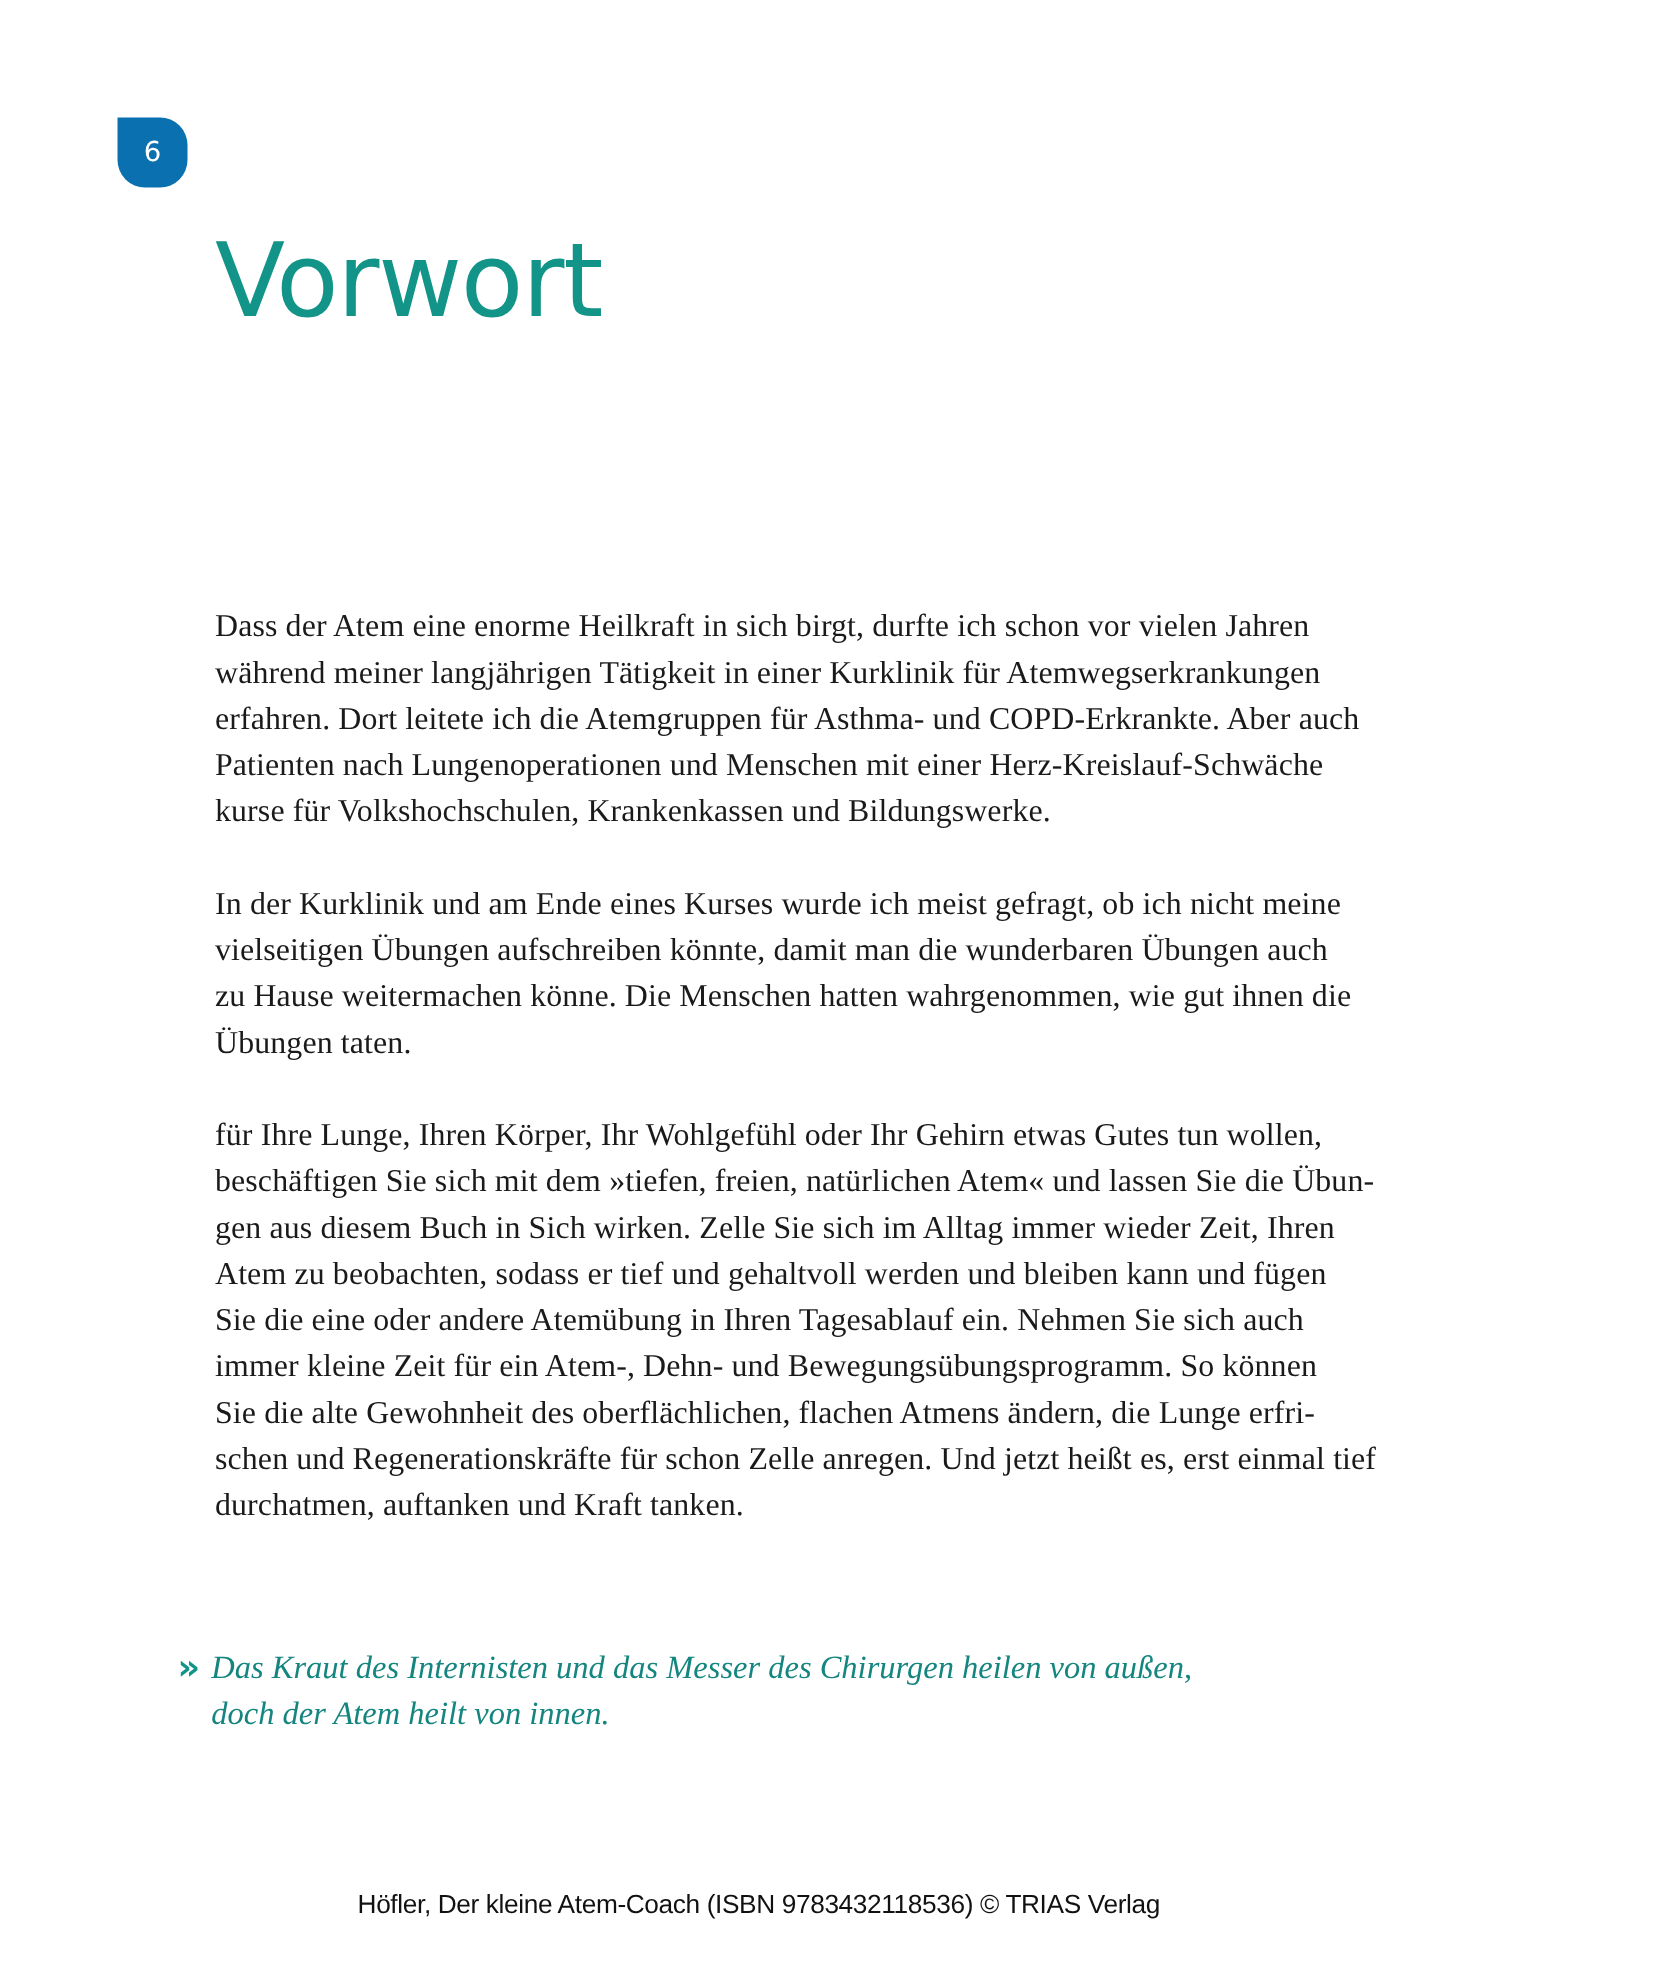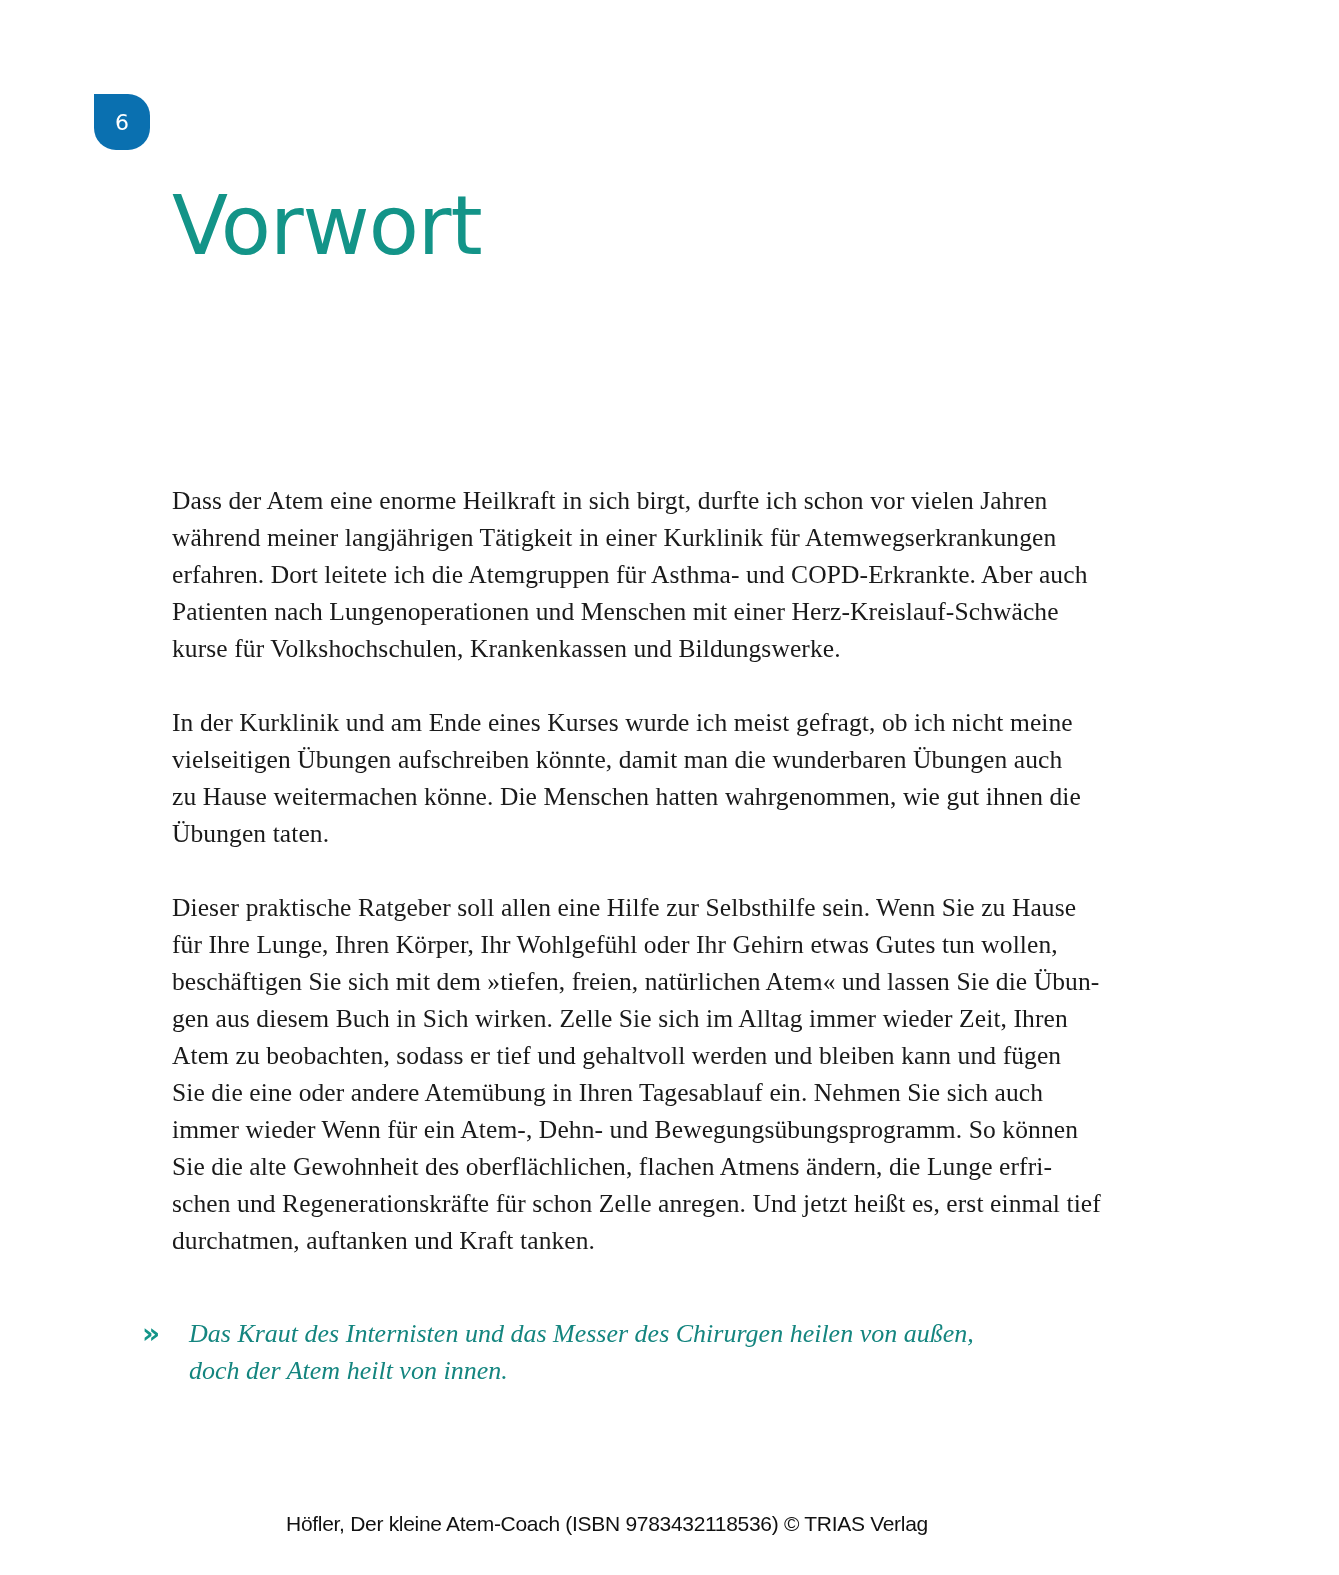--- a/index.html
+++ b/index.html
@@ -13,21 +13,21 @@
            font-family:"DejaVu Sans", sans-serif; font-weight:normal;
            font-size:82px; color:#139488; letter-spacing:-1px; }
   .body { position:absolute; left:172px; top:482px; width:1010px; }
   .para { margin:0 0 37px 0; font-family:"Liberation Serif", serif;
           font-size:25.5px; line-height:37px; letter-spacing:0.1px; }
   .para span { display:block; white-space:nowrap; }
   .quote { position:absolute; left:142px; top:1315px; font-family:"Liberation Serif", serif;
            font-style:italic; font-size:26px; line-height:37px; color:#14857f; }
   .quote-mark { position:absolute; left:0; top:0; color:#139488; font-weight:bold;
                 font-style:normal; font-family:"DejaVu Sans", sans-serif; font-size:28px; letter-spacing:-6px; }
-  .quote-lines { margin-left:47px; }
+  .quote-lines { margin-left:27px; }
   .quote-lines span { display:block; white-space:nowrap; }
   .footer { position:absolute; left:0; width:1220px; top:1512px; text-align:center;
             font-family:"Liberation Sans", sans-serif; font-size:21px; color:#111;
             letter-spacing:-0.3px; }
   .footer span { margin-left:-6px; }
 </style>
 </head>
 <body>
 
 <div class="page-tab">
@@ -44,27 +44,26 @@
     <span>Patienten nach Lungenoperationen und Menschen mit einer Herz-Kreislauf-Schwäche</span>
     <span>kurse für Volkshochschulen, Krankenkassen und Bildungswerke.</span>
   </p>
   <p class="para">
     <span>In der Kurklinik und am Ende eines Kurses wurde ich meist gefragt, ob ich nicht meine</span>
     <span>vielseitigen Übungen aufschreiben könnte, damit man die wunderbaren Übungen auch</span>
     <span>zu Hause weitermachen könne. Die Menschen hatten wahrgenommen, wie gut ihnen die</span>
     <span>Übungen taten.</span>
   </p>
   <p class="para">
-    <span>Dieser praktische Ratgeber soll allen eine Hilfe zur Selbsthilfe sein. Wenn Sie zu Hause</span>
     <span>für Ihre Lunge, Ihren Körper, Ihr Wohlgefühl oder Ihr Gehirn etwas Gutes tun wollen,</span>
     <span>beschäftigen Sie sich mit dem »tiefen, freien, natürlichen Atem« und lassen Sie die Übun-</span>
     <span>gen aus diesem Buch in Sich wirken. Zelle Sie sich im Alltag immer wieder Zeit, Ihren</span>
     <span>Atem zu beobachten, sodass er tief und gehaltvoll werden und bleiben kann und fügen</span>
     <span>Sie die eine oder andere Atemübung in Ihren Tagesablauf ein. Nehmen Sie sich auch</span>
-    <span>immer wieder Wenn für ein Atem-, Dehn- und Bewegungsübungsprogramm. So können</span>
+    <span>immer kleine Zeit für ein Atem-, Dehn- und Bewegungsübungsprogramm. So können</span>
     <span>Sie die alte Gewohnheit des oberflächlichen, flachen Atmens ändern, die Lunge erfri-</span>
     <span>schen und Regenerationskräfte für schon Zelle anregen. Und jetzt heißt es, erst einmal tief</span>
     <span>durchatmen, auftanken und Kraft tanken.</span>
   </p>
 </div>
 
 <div class="quote">
   <span class="quote-mark">»</span>
   <div class="quote-lines">
     <span>Das Kraut des Internisten und das Messer des Chirurgen heilen von außen,</span>

